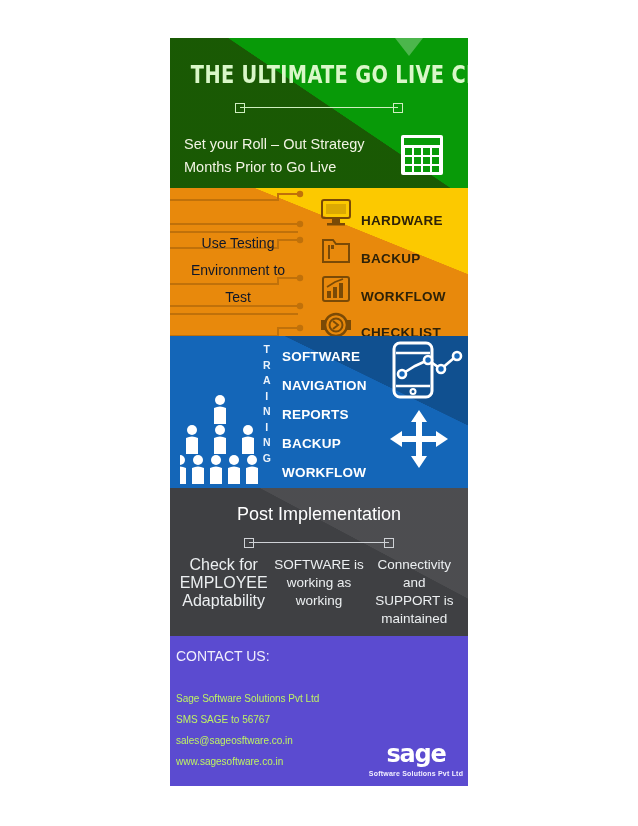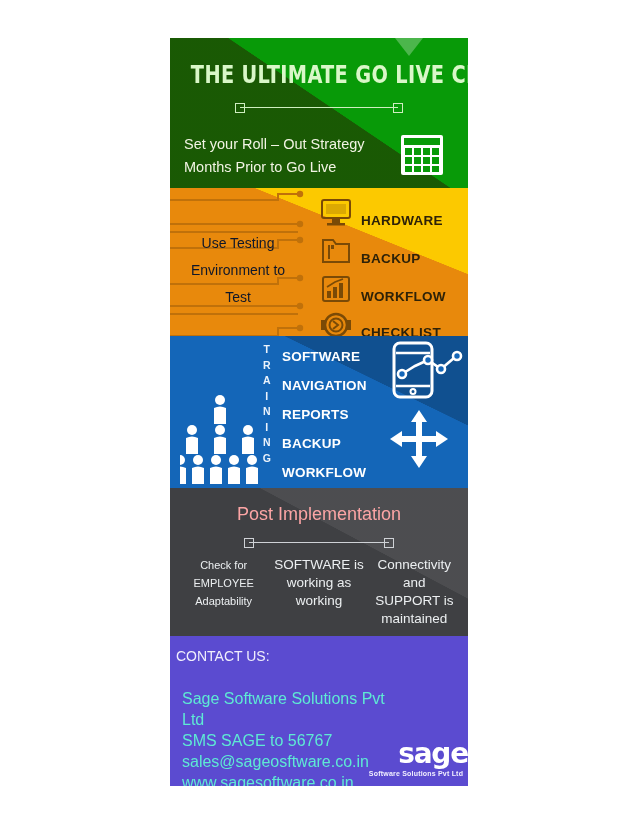--- a/index.html
+++ b/index.html
@@ -83,39 +83,39 @@
   .move-ic{position:absolute;right:18px;top:72px;width:62px;height:62px;}
 
   
   .band-gray{height:148px;background:#3f4043;}
   .gray-diag{
     position:absolute;left:0;top:0;width:100%;height:100%;
     background:linear-gradient(208deg,rgba(255,255,255,.07) 36%,rgba(255,255,255,0) 36.2%);
   }
   .gray-title{
     position:absolute;left:0;right:0;top:16px;text-align:center;
-    color:#fca5a5;font-size:18px;
+    color:#ffffff;font-size:18px;
   }
   .gray-rule{position:absolute;top:50px;left:50%;transform:translateX(-50%);width:150px;height:9px;}
   .gray-rule .ln{position:absolute;top:4px;left:5px;right:5px;height:1px;background:#cfd2d6;}
   .gray-rule .sq{position:absolute;top:0;width:8px;height:8px;border:1px solid #cfd2d6;}
   .gray-rule .sq.l{left:0;} .gray-rule .sq.r{right:0;}
   .cols{position:absolute;left:6px;right:6px;top:68px;display:flex;}
-  .col{flex:1;text-align:center;color:#eceff1;font-size:11px;line-height:18px;padding:0 2px;}
+  .col{flex:1;text-align:center;color:#eceff1;font-size:16px;line-height:18px;padding:0 2px;}
   .col.big{font-size:13.5px;}
 
   
   .band-purple{height:155px;background:#5b4bd0;}
   .contact-head{position:absolute;left:6px;top:12px;color:#f0eefc;font-size:14px;}
   .contact-lines{position:absolute;left:6px;top:52px;width:210px;}
-  .contact-lines div{color:#5eead4;font-size:16px;line-height:21px;margin-left:6px;}
+  .contact-lines div{color:#bef264;font-size:10px;line-height:21px;}
   .sage{position:absolute;right:0px;bottom:14px;width:104px;text-align:center;}
   .sage .word{
-    color:#ffffff;font-size:28px;font-weight:bold;letter-spacing:-1.2px;
-    line-height:30px;font-family:"DejaVu Sans",sans-serif;text-align:right;
+    color:#ffffff;font-size:24px;font-weight:bold;letter-spacing:-1.2px;
+    line-height:30px;font-family:"DejaVu Sans",sans-serif;
   }
   .sage .tag{color:#f2f0ff;font-size:7px;font-weight:bold;letter-spacing:.2px;margin-top:1px;}
 </style>
 </head>
 <body>
 
 <div class="page">
  <div class="info">
 
   <div class="band band-green">

